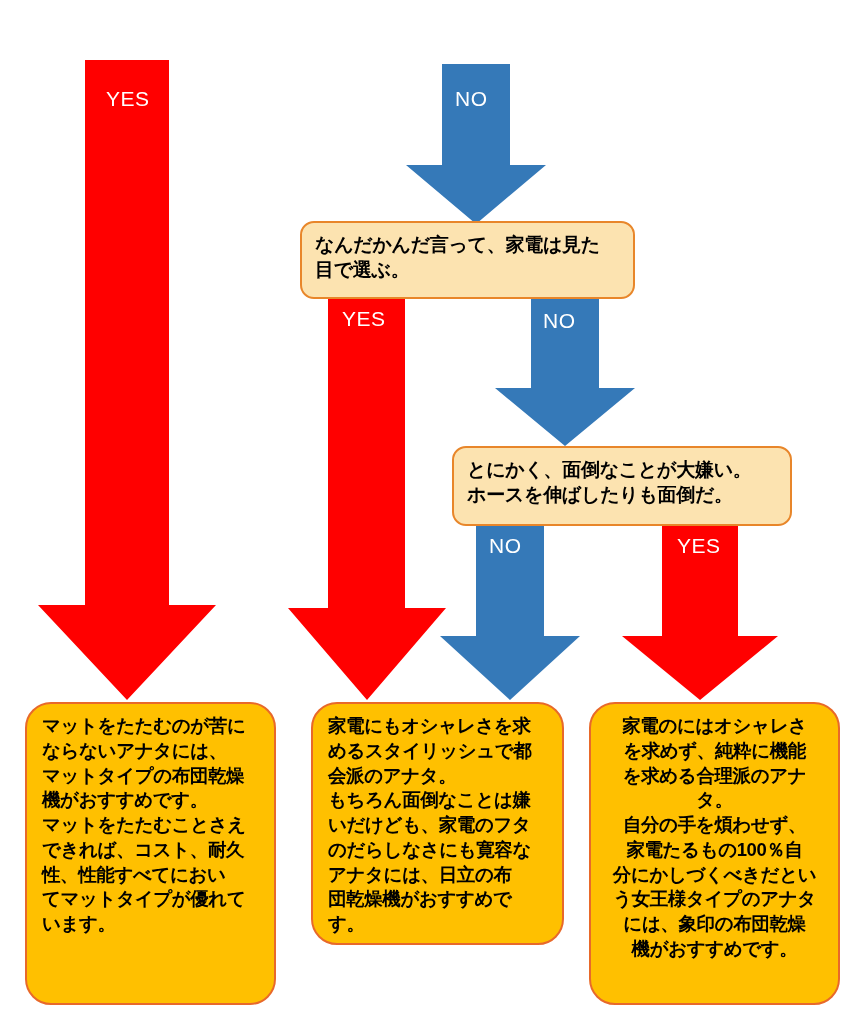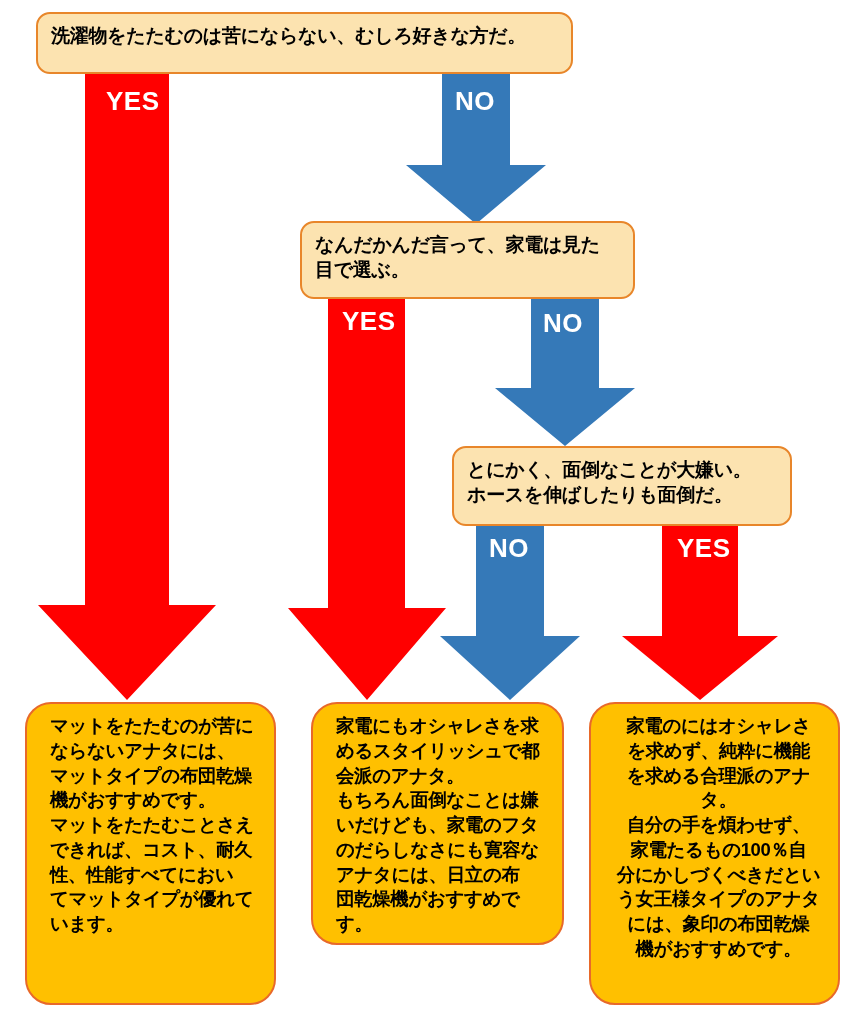--- a/index.html
+++ b/index.html
@@ -44,21 +44,20 @@
   
   .rbox {
     position: absolute;
     box-sizing: border-box;
     background: #FFC000;
     border: 2px solid #E8692A;
     border-radius: 26px;
     color: #000000;
     font-weight: bold;
     z-index: 5;
-    padding-left: 8px;
   }
   .rbox .inner {
     padding: 10px 15px 0 15px;
     font-size: 18.5px;
     line-height: 1.34;
     white-space: pre-line;
     letter-spacing: -0.4px;
   }
 
   
@@ -68,22 +67,22 @@
   }
   .arrow svg {
     display: block;
     width: 100%;
     height: 100%;
   }
   .arrow-label {
     position: absolute;
     z-index: 6;
     color: #ffffff;
-    font-size: 26px;
-    font-weight: bold;
+    font-size: 21px;
+    font-weight: normal;
     line-height: 1;
     letter-spacing: 0.5px;
     white-space: nowrap;
     pointer-events: none;
   }
 </style>
 </head>
 <body>
 
 <div id="canvas">
@@ -123,23 +122,20 @@
   </div>
   <div class="arrow-label" style="left:489px; top:535px;">NO</div>
 
   <div class="arrow" style="left:622px; top:526px; width:156px; height:174px;">
     <svg viewBox="0 0 156 174" preserveAspectRatio="none">
       <polygon points="40,0 116,0 116,110 156,110 78,174 0,110 40,110" fill="#FF0000"></polygon>
     </svg>
   </div>
   <div class="arrow-label" style="left:677px; top:535px;">YES</div>
 
-  <div class="qbox" style="left:36px; top:12px; width:537px; height:62px;">
-    <div class="inner">洗濯物をたたむのは苦にならない、むしろ好きな方だ。</div>
-  </div>
 
   <div class="qbox" style="left:452px; top:446px; width:340px; height:80px;">
     <div class="inner">とにかく、面倒なことが大嫌い。
 ホースを伸ばしたりも面倒だ。</div>
   </div>
 
   <div class="qbox" style="left:300px; top:221px; width:335px; height:78px;">
     <div class="inner">なんだかんだ言って、家電は見た
 目で選ぶ。</div>
   </div>

